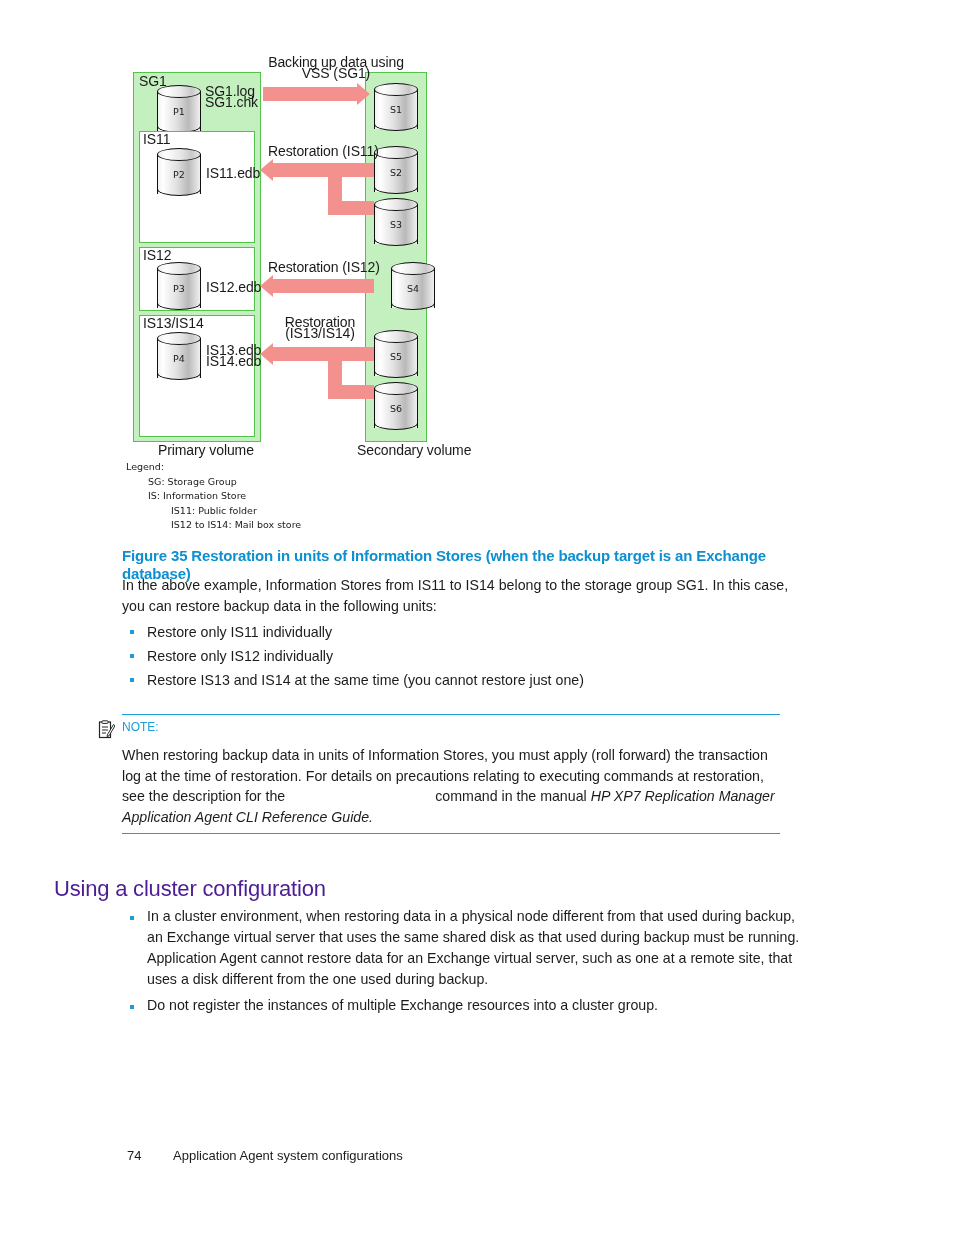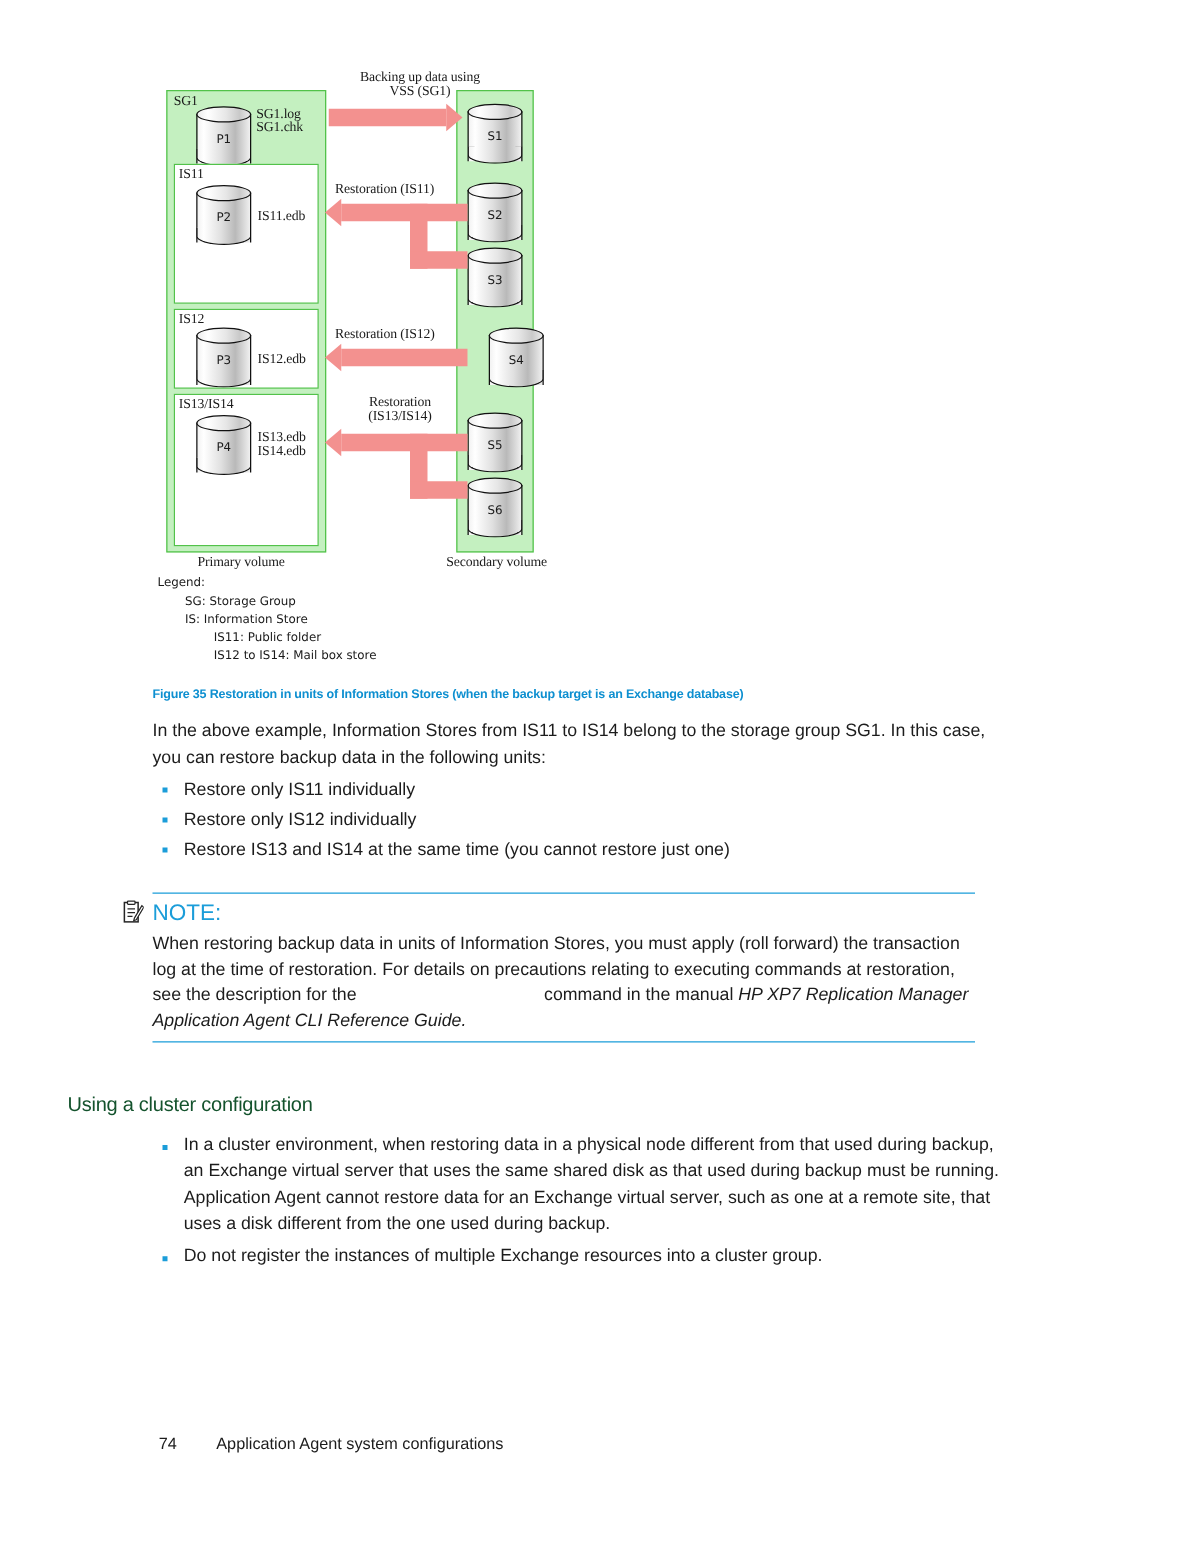--- a/index.html
+++ b/index.html
@@ -11,22 +11,22 @@
     position:relative;
     overflow:hidden;
   }
 
   
   #figure-area{position:absolute;left:0;top:0;width:954px;height:500px;}
   #diagram{position:absolute;left:125px;top:55px;width:340px;height:400px;}
 
   .dg-label{
     position:absolute;
-    font-family:Liberation Serif, serif;
-    font-size:11px;
+    font-family:Liberation Sans, sans-serif;
+    font-size:14px;
     color:#1a1a1a;
     white-space:pre;
     line-height:11px;
     letter-spacing:-0.1px;
   }
 
   
   .green-box{
     position:absolute;
     background:#c4f0c0;
@@ -90,21 +90,21 @@
   }
   .lg-1{padding-left:0px;}
   .lg-2{padding-left:22px;}
   .lg-3{padding-left:45px;}
 
   
   .page-body{position:absolute;left:0;top:0;width:954px;}
 
   .fig-caption{
     position:absolute;left:122px;top:547px;width:700px;
-    color:#0d8fd0;font-weight:bold;font-size:10px;line-height:18px;
+    color:#0d8fd0;font-weight:bold;font-size:15px;line-height:18px;
     font-family:"Liberation Sans", sans-serif;
     letter-spacing:-0.15px;
   }
   .para{
     position:absolute;font-size:14.2px;line-height:20.5px;color:#1c1c1c;
     font-family:"Liberation Sans", sans-serif;
   }
   #intro-para{left:122px;top:575px;width:682px;}
 
   ul.bullets{list-style:none;margin:0;padding:0;}
@@ -115,35 +115,35 @@
   ul.bullets li:before{
     content:"";position:absolute;left:8px;top:10px;
     width:4px;height:4px;background:#1b9dd9;
   }
   #restore-list{position:absolute;left:122px;top:620px;width:682px;}
   #note-rule-top{position:absolute;left:122px;top:714px;width:658px;height:1px;background:#1b9dd9;}
   #note-rule-bot{position:absolute;left:122px;top:833px;width:658px;height:1px;background:#1b9dd9;}
   #note-icon{position:absolute;left:98px;top:720px;width:17px;height:19px;}
   #note-title{
     position:absolute;left:122px;top:720px;
-    color:#1b9dd9;font-size:18px;font-weight:normal;
+    color:#1b9dd9;font-size:12px;font-weight:normal;
     font-family:"Liberation Sans", sans-serif;
     text-align:center;
   }
   #note-text{
     position:absolute;left:122px;top:745px;width:660px;
     font-size:14.2px;line-height:20.5px;color:#1c1c1c;
   }
   .gap-blank{display:inline-block;width:150px;}
   .ital{font-style:italic;}
 
   
   #section-heading{
     position:absolute;left:54px;top:876px;
-    color:#14532d;font-size:16px;font-weight:normal;
+    color:#4c1d95;font-size:22px;font-weight:normal;
     font-family:"Liberation Sans", sans-serif;
     letter-spacing:-0.2px;
   }
   #cluster-list{position:absolute;left:122px;top:906px;width:682px;}
   #cluster-list li{line-height:21px;margin-bottom:5px;}
 
   
   #footer{position:absolute;left:127px;top:1146px;width:600px;}
   #footer .pg{
     display:inline-block;width:46px;

